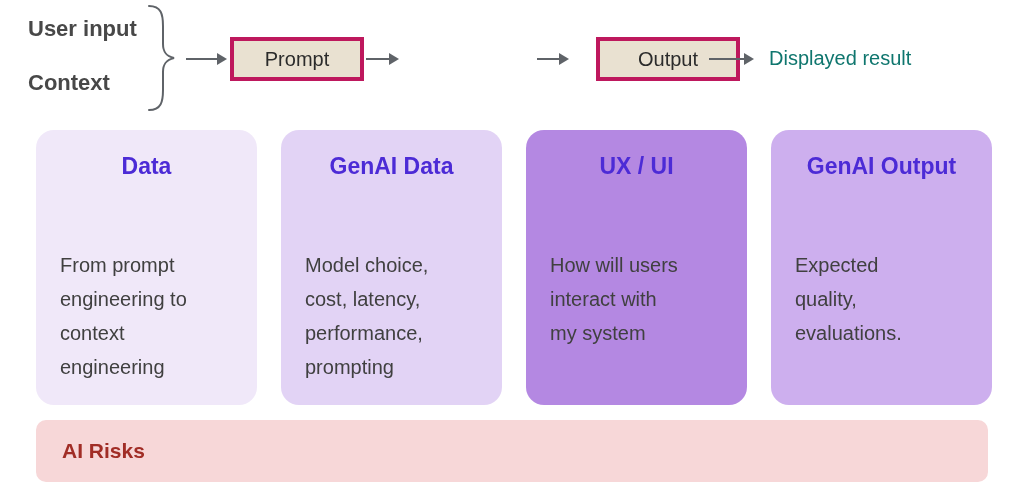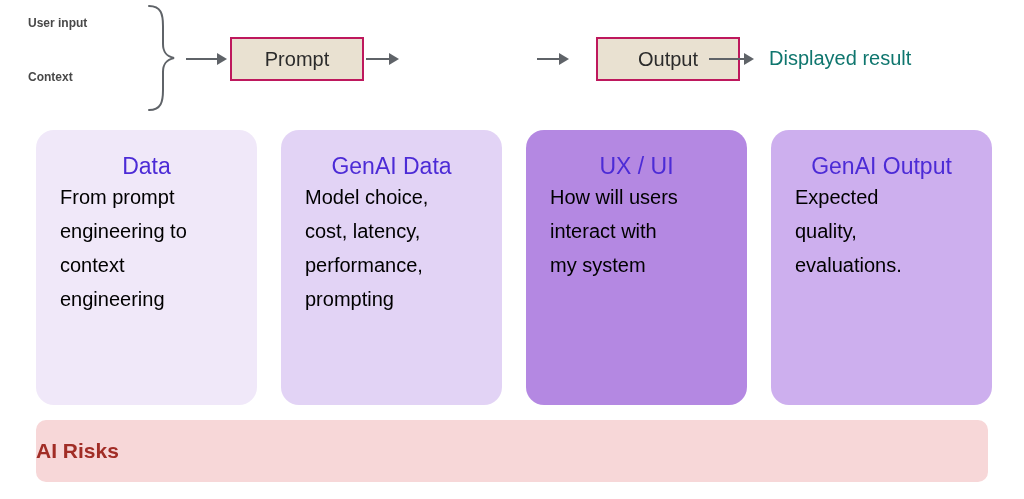--- a/index.html
+++ b/index.html
@@ -9,35 +9,35 @@
     position: relative;
     width: 1024px;
     height: 499px;
     background: #ffffff;
     overflow: hidden;
   }
 
   
   .flow-label {
     position: absolute;
-    font-size: 12px;
+    font-size: 22px;
     font-weight: 700;
     color: #484848;
     white-space: nowrap;
   }
   .lbl-user-input { left: 28px; top: 16px; }
   .lbl-context    { left: 28px; top: 70px; }
   .brace { position: absolute; left: 146px; top: 4px; }
 
   .flow-box {
     position: absolute;
     top: 37px;
     height: 44px;
     background: #e9e1d1;
-    border: 2px solid #be185d;
+    border: 4px solid #be185d;
     display: flex;
     align-items: center;
     justify-content: center;
     font-size: 20px;
     color: #2b2b2b;
   }
   .box-prompt { left: 230px; width: 134px; }
   .box-llm    { left: 402px; width: 132px; }
   .box-output { left: 596px; width: 144px; }
 
@@ -83,42 +83,44 @@
   .card {
     width: 221px;
     height: 275px;
     border-radius: 18px;
   }
   .card-title {
     margin-top: 22px;
     text-align: center;
     font-size: 23px;
     line-height: 28px;
-    font-weight: 400;
+    font-weight: 700;
     color: #4c2bd6;
   }
   .card-body {
+    margin-top: 68px;
     padding: 0 20px 0 24px;
     font-size: 20px;
     line-height: 34px;
-    color: #000000;
+    color: #404040;
     white-space: pre-line;
   }
 
   
   .risks {
     position: absolute;
     left: 36px;
     top: 420px;
     width: 952px;
     height: 62px;
     border-radius: 10px;
     background: #f7d7d8;
     display: flex;
     align-items: center;
+    padding-left: 26px;
     font-size: 20px;
   }
   .risks-label {
     font-weight: 700;
     font-size: 21px;
     color: #a12d26;
   }
   .risks-text { color: #4c4c4c; }
 </style>
 </head>

